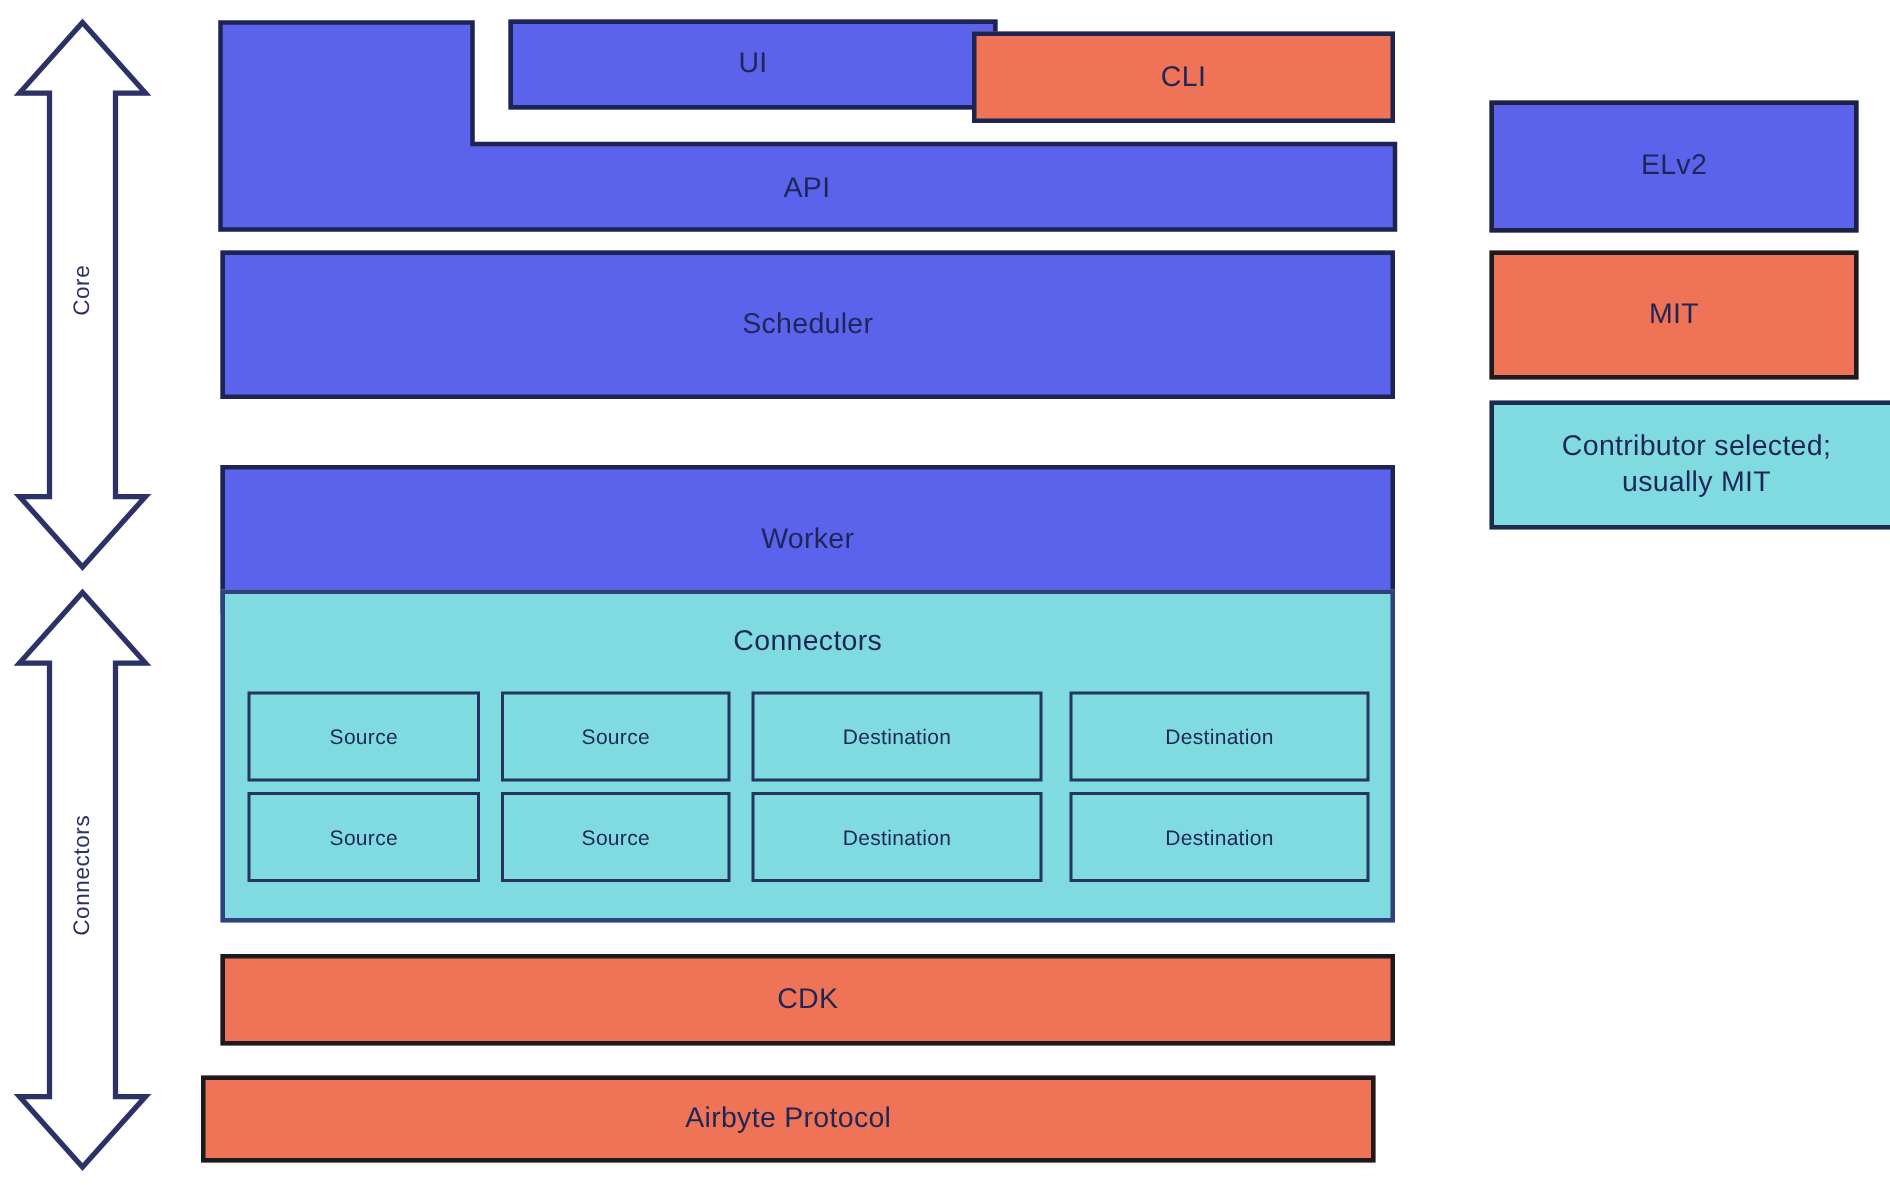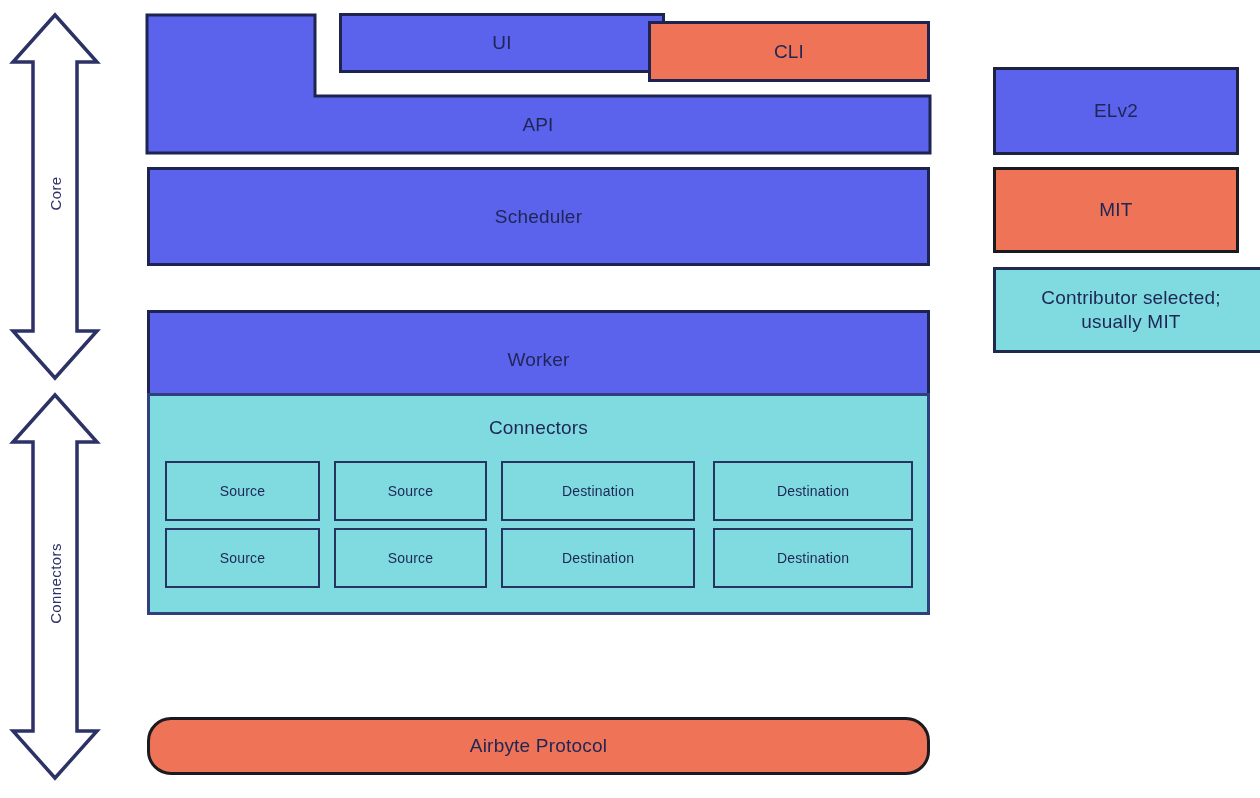--- a/index.html
+++ b/index.html
@@ -83,22 +83,25 @@
     <div class="cbox" style="left:184px;top:65px;width:153px;height:60px;">Source</div>
     <div class="cbox" style="left:351px;top:65px;width:194px;height:60px;">Destination</div>
     <div class="cbox" style="left:563px;top:65px;width:200px;height:60px;">Destination</div>
 
     <div class="cbox" style="left:15px;top:132px;width:155px;height:60px;">Source</div>
     <div class="cbox" style="left:184px;top:132px;width:153px;height:60px;">Source</div>
     <div class="cbox" style="left:351px;top:132px;width:194px;height:60px;">Destination</div>
     <div class="cbox" style="left:563px;top:132px;width:200px;height:60px;">Destination</div>
   </div>
 
+  <div class="block orange" style="left:147px;top:636px;width:783px;height:61px;">
+    <span>CDK</span>
+  </div>
 
-  <div class="block orange" style="left:147px;top:717px;width:783px;height:58px;border-radius:24px;">
+  <div class="block orange" style="left:134px;top:717px;width:783px;height:58px;">
     <span>Airbyte Protocol</span>
   </div>
 
   <div class="block blue legend-box" style="left:993px;top:67px;width:246px;height:88px;border-color:#1c2240;">
     <span>ELv2</span>
   </div>
   <div class="block orange legend-box" style="left:993px;top:167px;width:246px;height:86px;">
     <span>MIT</span>
   </div>
   <div class="block teal legend-box wrap" style="left:993px;top:267px;width:276px;height:86px;">

